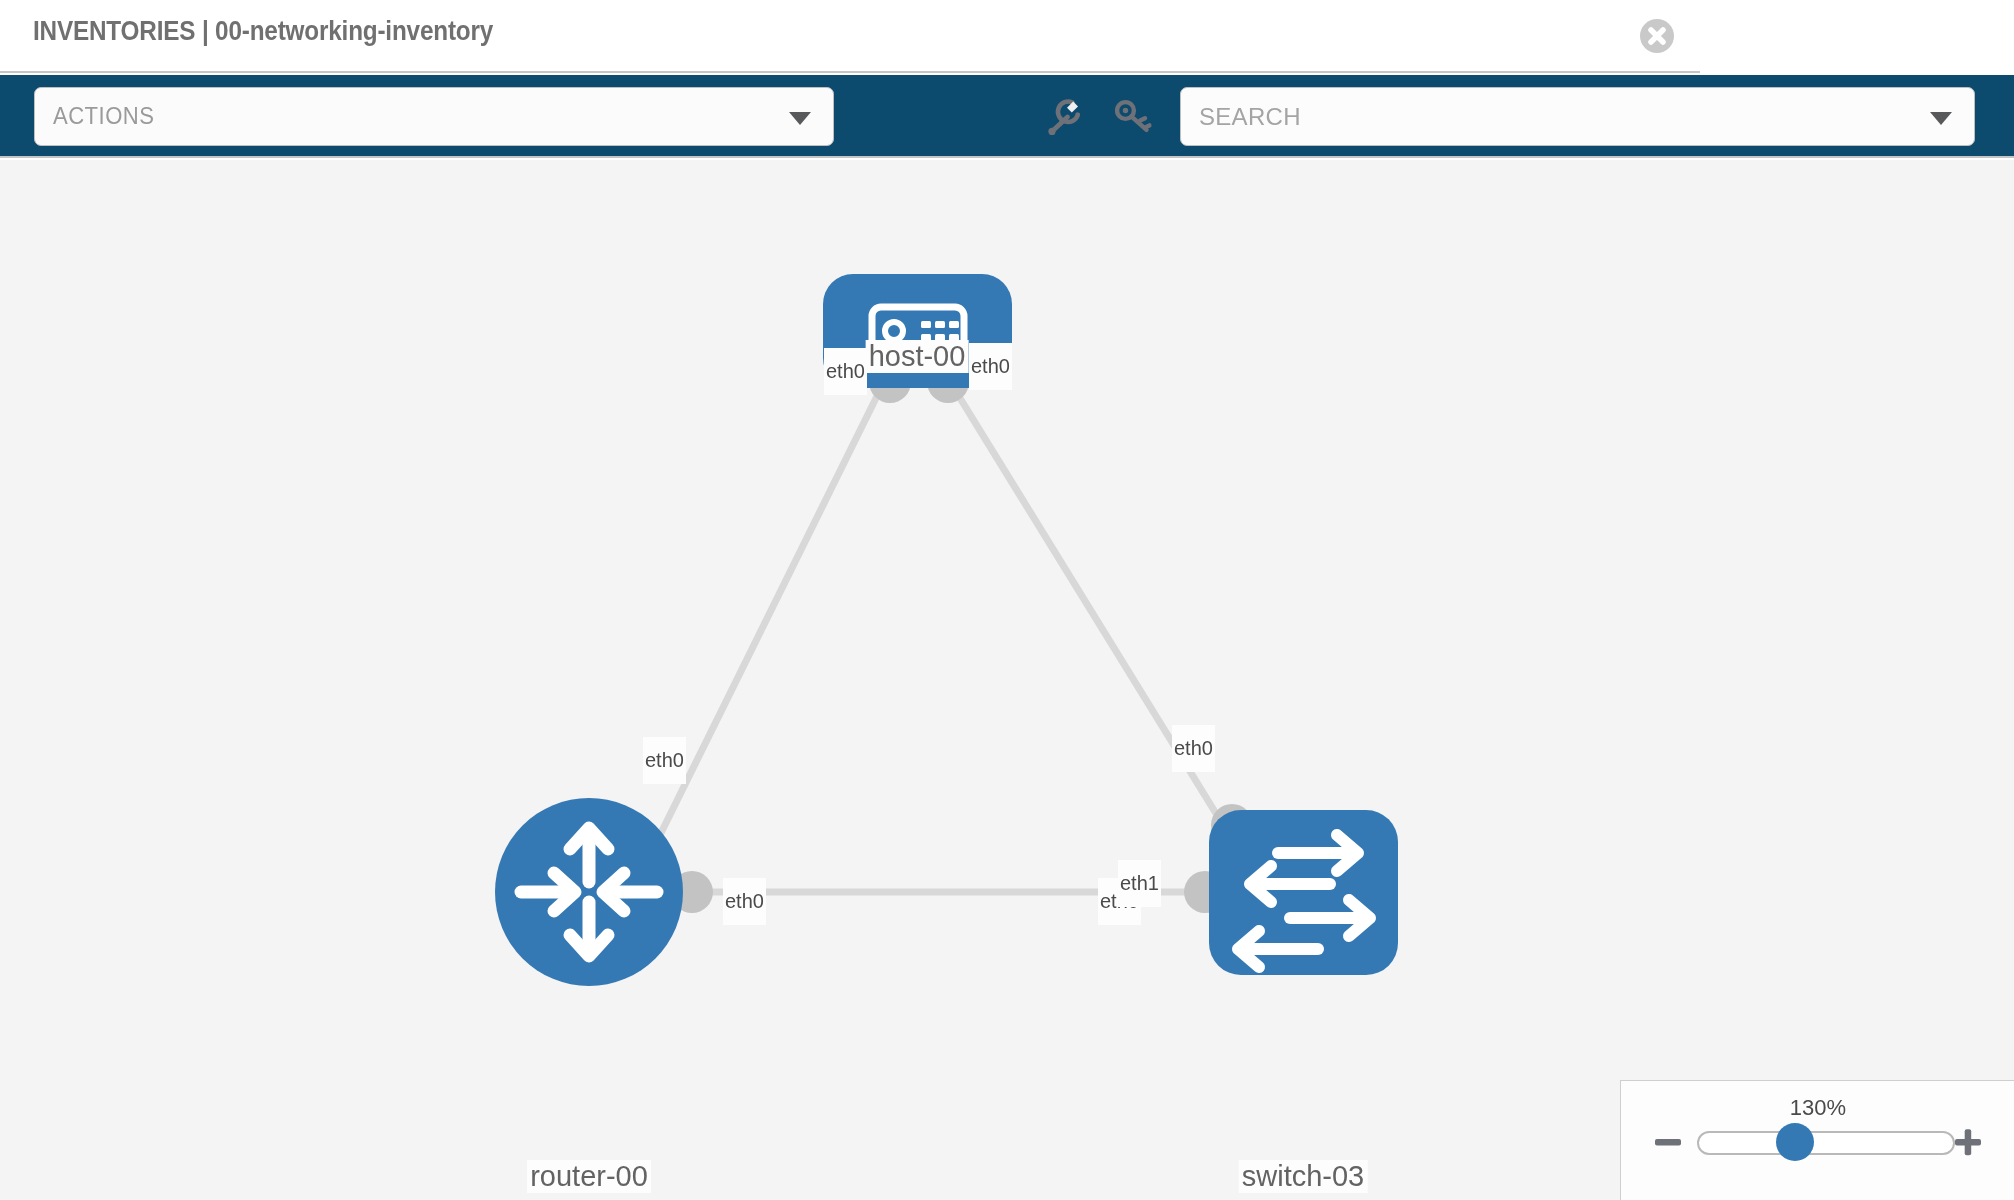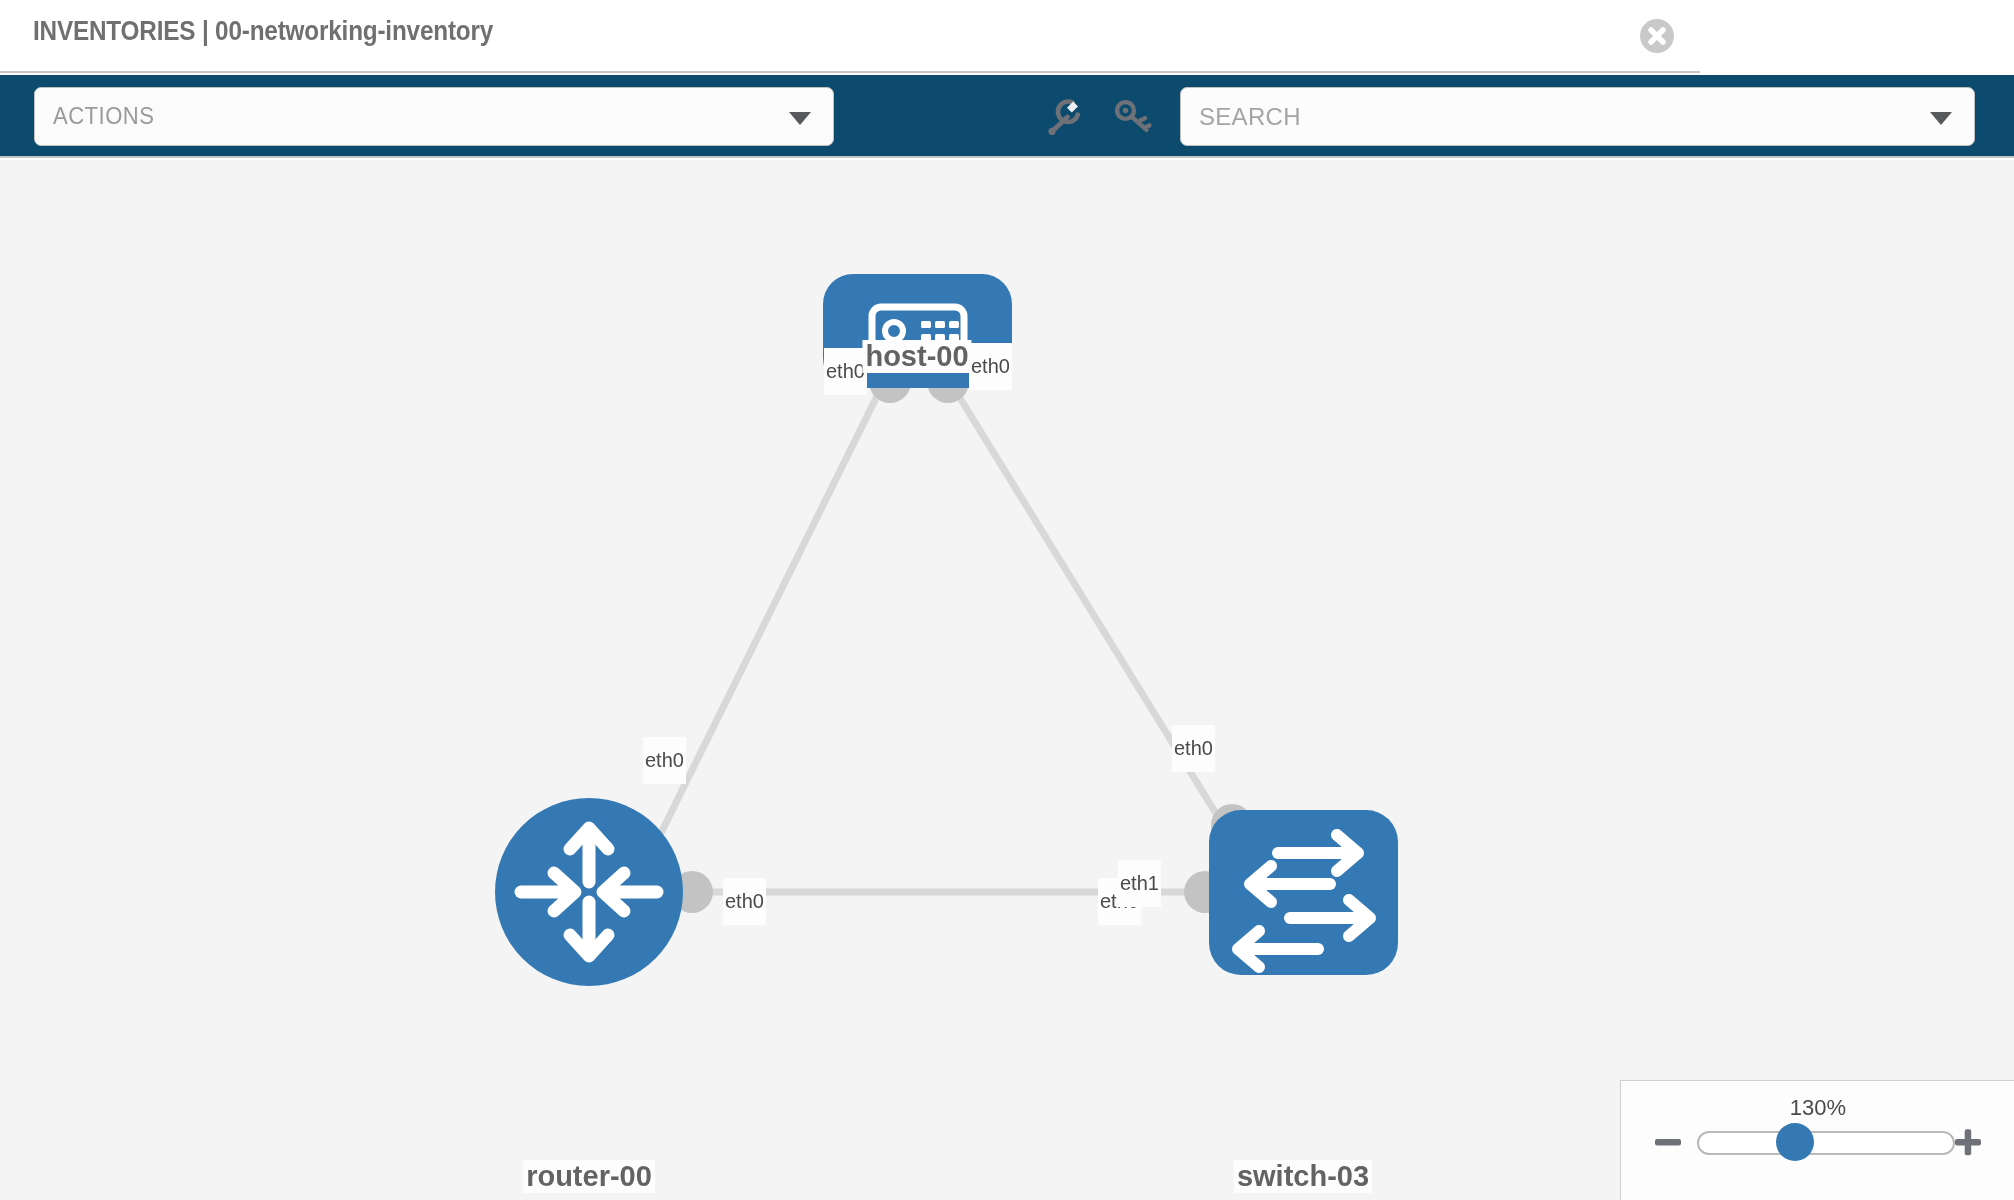--- a/index.html
+++ b/index.html
@@ -125,21 +125,20 @@
 
   
   .node-label {
     position: absolute;
     font-size: 29px;
     color: #636363;
     background: #fdfdfd;
     padding: 0 3px;
     white-space: nowrap;
     transform: translateX(-50%);
-    font-weight: bold;
   }
   .iface-label {
     position: absolute;
     font-size: 20px;
     color: #4a4a4a;
     background: #fdfdfd;
     padding: 12px 2px;
     white-space: nowrap;
   }
 

